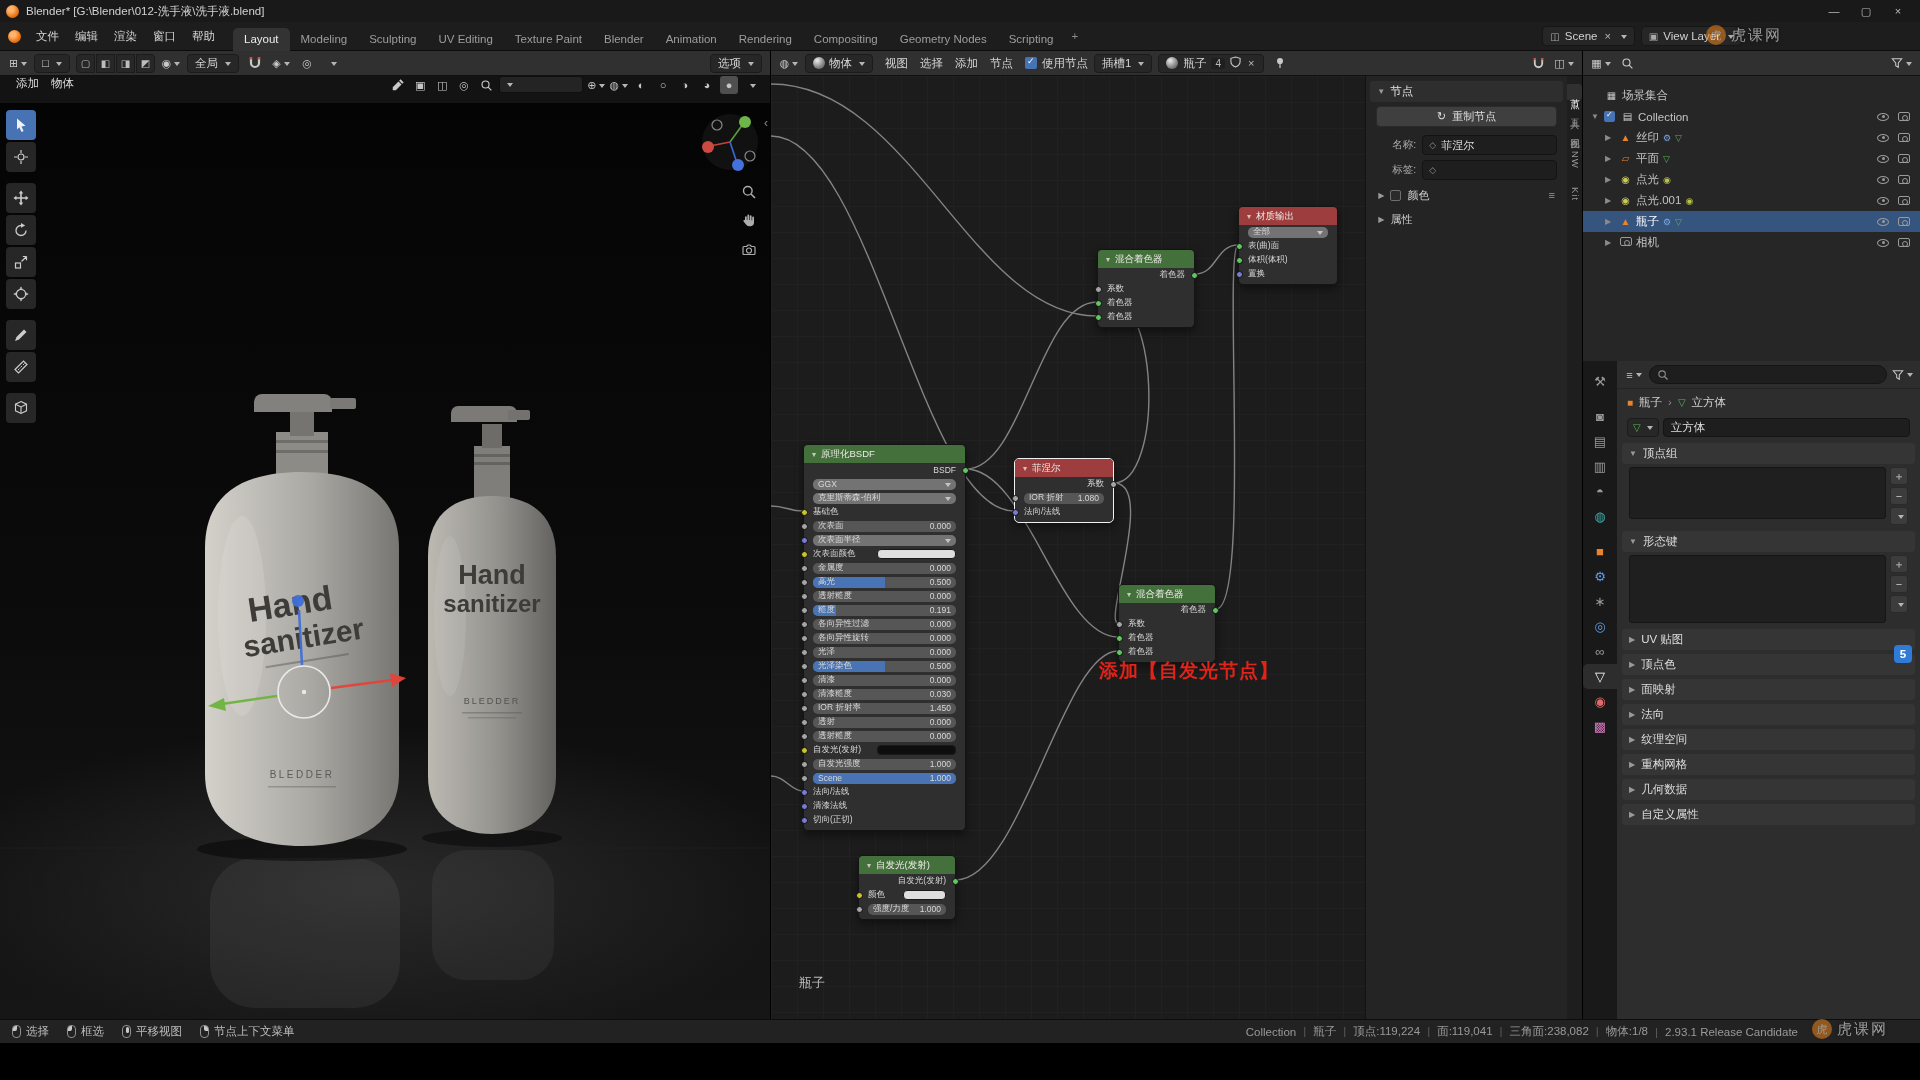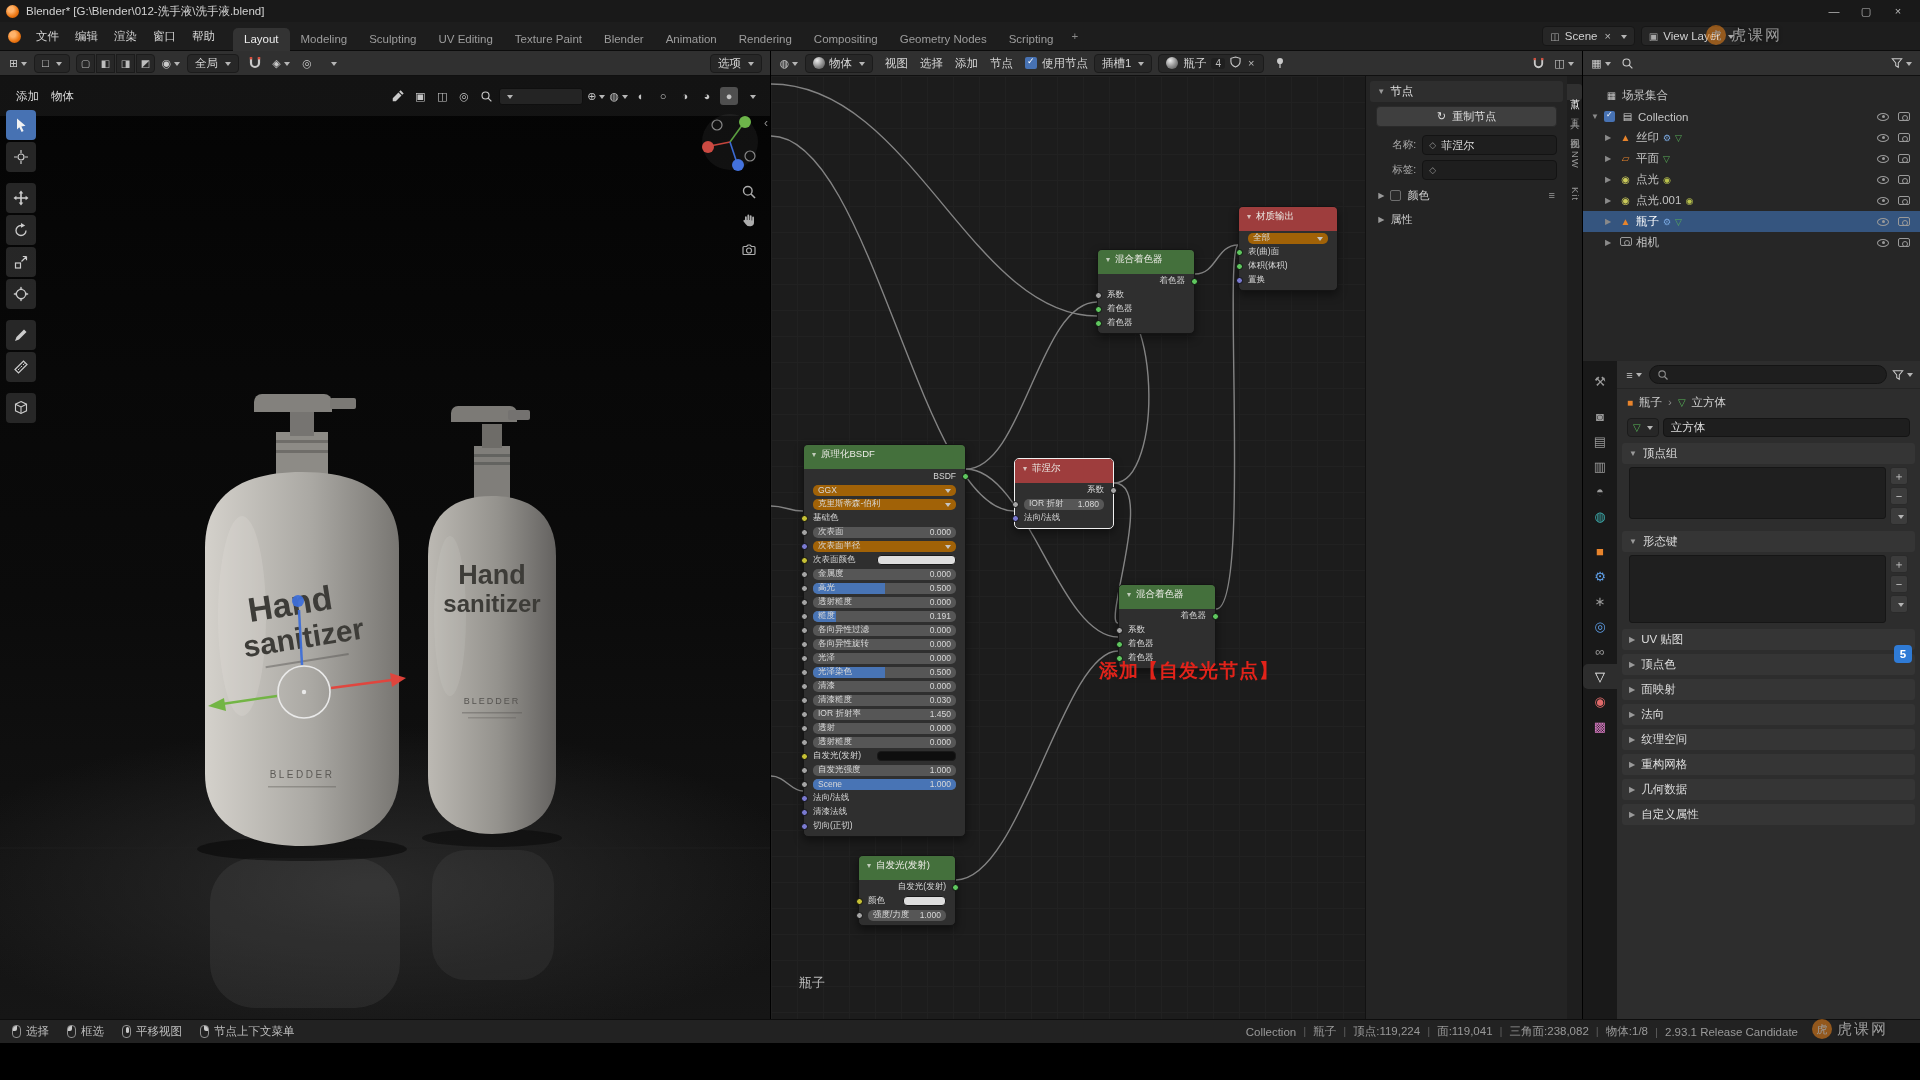--- a/index.html
+++ b/index.html
@@ -32,21 +32,21 @@
   .hicon { min-width:20px; height:19px; display:inline-flex; align-items:center; justify-content:center; color:#c9c9c9; font-size:11px; }
   .hgroup { display:inline-flex; gap:1px; }
   .tgl { width:19px; height:19px; background:#272727; border:1px solid #1b1b1b; display:inline-flex; align-items:center; justify-content:center; font-size:10px; color:#bdbdbd; }
   .tgl:first-child { border-radius:4px 0 0 4px; } .tgl:last-child { border-radius:0 4px 4px 0; }
   .spacer { flex:1; }
   .menu-item { padding:0 6px; }
 
   
   .vp-area { width:770px; display:flex; flex-direction:column; }
   .vp-canvas { flex:1; position:relative; background:linear-gradient(#040404, #0b0b0b 55%, #161616); overflow:hidden; }
-  .vp-overlaybar { position:absolute; top:0; left:0; right:0; height:40px; background:rgba(24,24,24,.8); display:flex; align-items:center; gap:4px; padding:0 10px; z-index:5; font-size:11.5px; }
+  .vp-overlaybar { position:absolute; top:0; left:0; right:0; height:27px; background:rgba(24,24,24,.8); display:flex; gap:4px; padding:0 10px; z-index:5; font-size:11.5px; }
   .vp-overlaybar .menu-item { color:#dcdcdc; }
   .vi { min-width:18px; height:18px; display:inline-flex; align-items:center; justify-content:center; color:#c5c5c5; font-size:11px; }
   .vi.active { background:#4f4f4f; border-radius:3px; }
   .vsearch { width:84px; height:17px; background:#242424; border:1px solid #0f0f0f; border-radius:3px; display:flex; align-items:center; padding:0 4px; }
   .tools { position:absolute; left:6px; top:34px; display:flex; flex-direction:column; gap:2px; z-index:6; }
   .tool { width:30px; height:30px; border-radius:4px; background:rgba(45,45,45,.85); display:flex; align-items:center; justify-content:center; }
   .tool.active { background:#4772b3; }
   .tool.g { margin-top:9px; }
   .navgizmo { position:absolute; right:10px; top:36px; z-index:6; }
   .navico { position:absolute; right:13px; z-index:6; opacity:.85; }
@@ -55,28 +55,28 @@
 
   
   .node-area { width:812px; display:flex; flex-direction:column; border-left:1px solid #000; }
   .ne-body { flex:1; display:flex; min-height:0; }
   .ne-canvas { width:595px; position:relative; background-color:#1c1c1c; overflow:hidden;
     background-image:linear-gradient(#212121 1px, transparent 1px), linear-gradient(90deg,#212121 1px, transparent 1px);
     background-size:26px 26px; }
   .wires { position:absolute; inset:0; z-index:1; }
   .node { position:absolute; background:#2f2f2f; border:1px solid #141414; border-radius:5px; box-shadow:0 4px 10px rgba(0,0,0,.45); font-size:9px; color:#d8d8d8; z-index:2; padding-bottom:3px; }
   .node.selected { border-color:#f0f0f0; }
-  .nhead { height:24px; line-height:18px; padding:0 8px; border-radius:4px 4px 0 0; font-size:9.5px; color:#ecebe6; overflow:hidden; }
+  .nhead { height:18px; line-height:18px; padding:0 8px; border-radius:4px 4px 0 0; font-size:9.5px; color:#ecebe6; overflow:hidden; }
   .nhead::before { content:"▾"; margin-right:5px; font-size:8px; opacity:.75; }
   .h-green .nhead { background:#44703c; }
   .h-red .nhead { background:#9e3d3d; }
   .nrow { height:14px; display:flex; align-items:center; padding:0 9px; position:relative; }
   .nrow .wid { flex:1; display:flex; align-items:center; position:relative; height:11px; border-radius:5px; padding:0 5px; overflow:hidden; font-size:8.5px; }
   .t-slider .wid { background:#565656; }
-  .t-drop .wid { background:#a16207; }
+  .t-drop .wid { background:#737373; }
   .t-drop .wid::after { content:''; margin-left:auto; border:3px solid transparent; border-top:4px solid #c5c5c5; transform:translateY(2px); }
   .t-label .wid, .t-out .wid, .t-color .wid { background:transparent; overflow:visible; padding:0; }
   .t-out .wid { justify-content:flex-end; }
   .lb, .val { position:relative; z-index:1; }
   .val { margin-left:auto; }
   .fillbar { display:block; position:absolute; left:0; top:0; bottom:0; width:0; background:#4874b5; }
   .f15 { width:16%; } .f50 { width:50%; } .f100 { width:100%; }
   .swatch { display:none; margin-left:auto; width:55%; height:10px; border-radius:4px; border:1px solid #191919; }
   .swatch.sw-white { display:block; background:#dedede; }
   .swatch.sw-black { display:block; background:#0e0e0e; }

